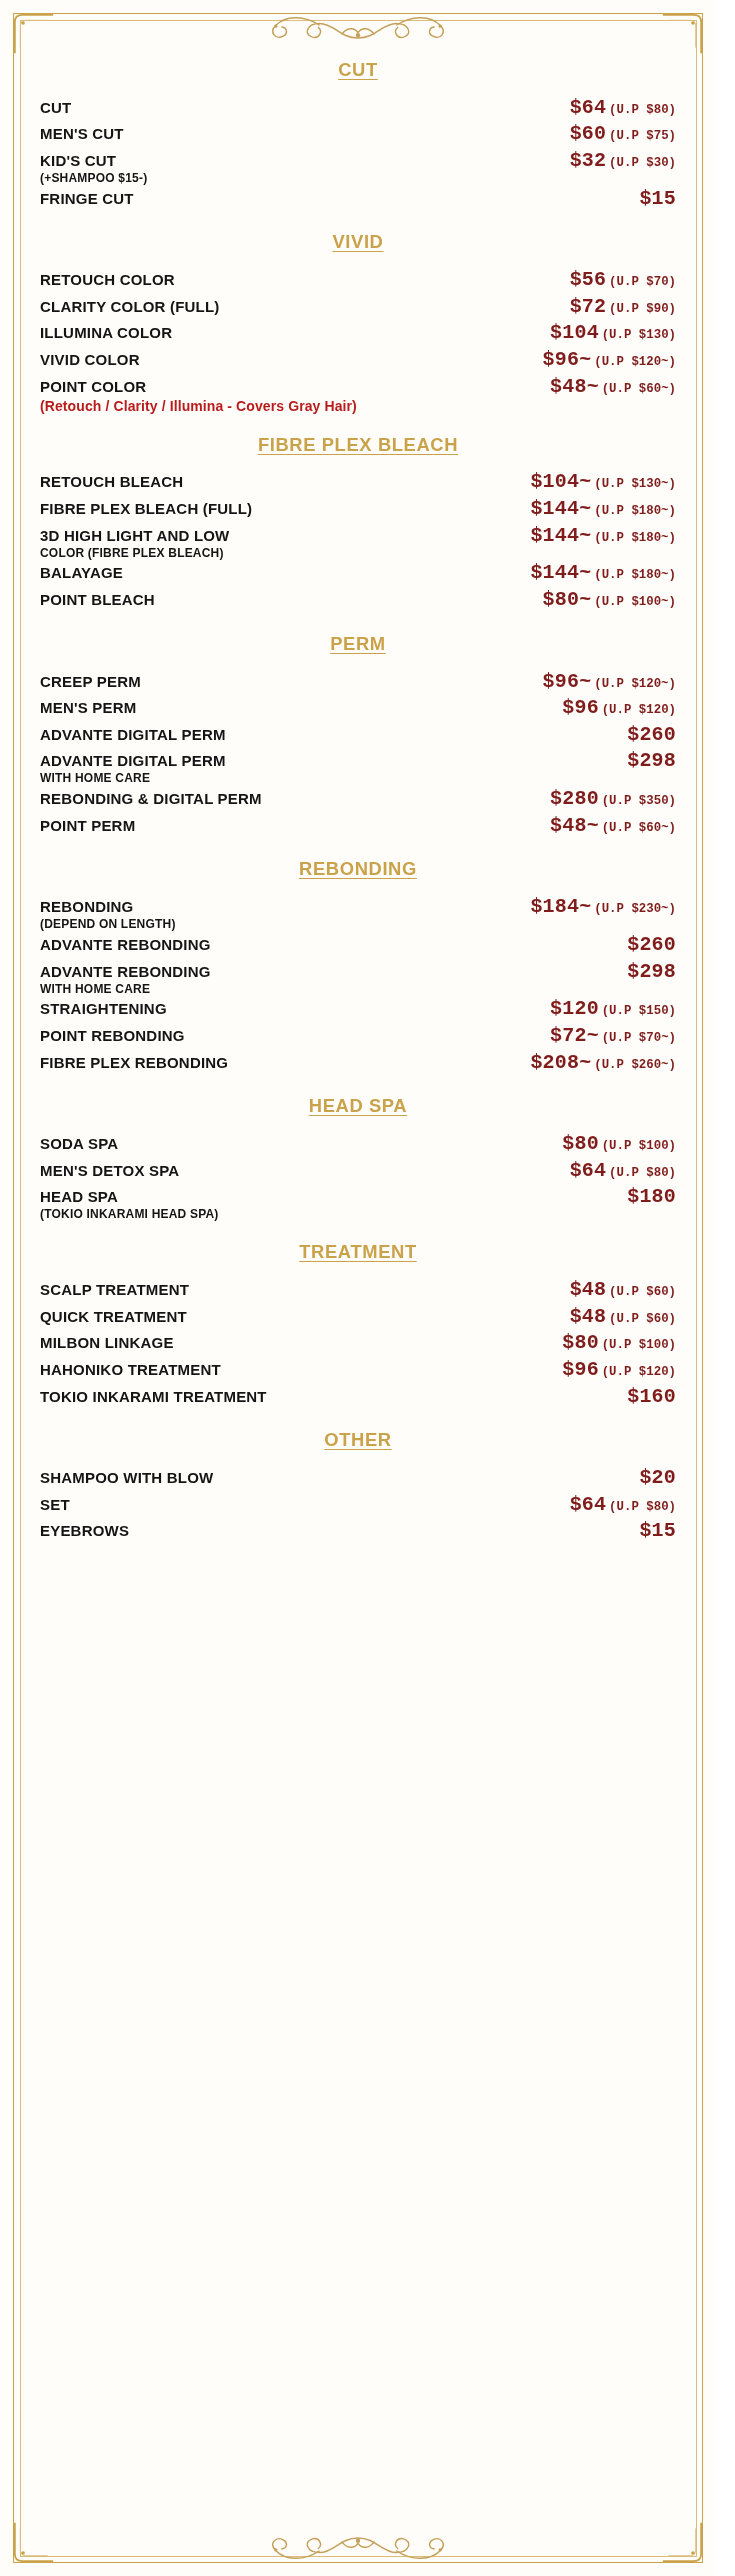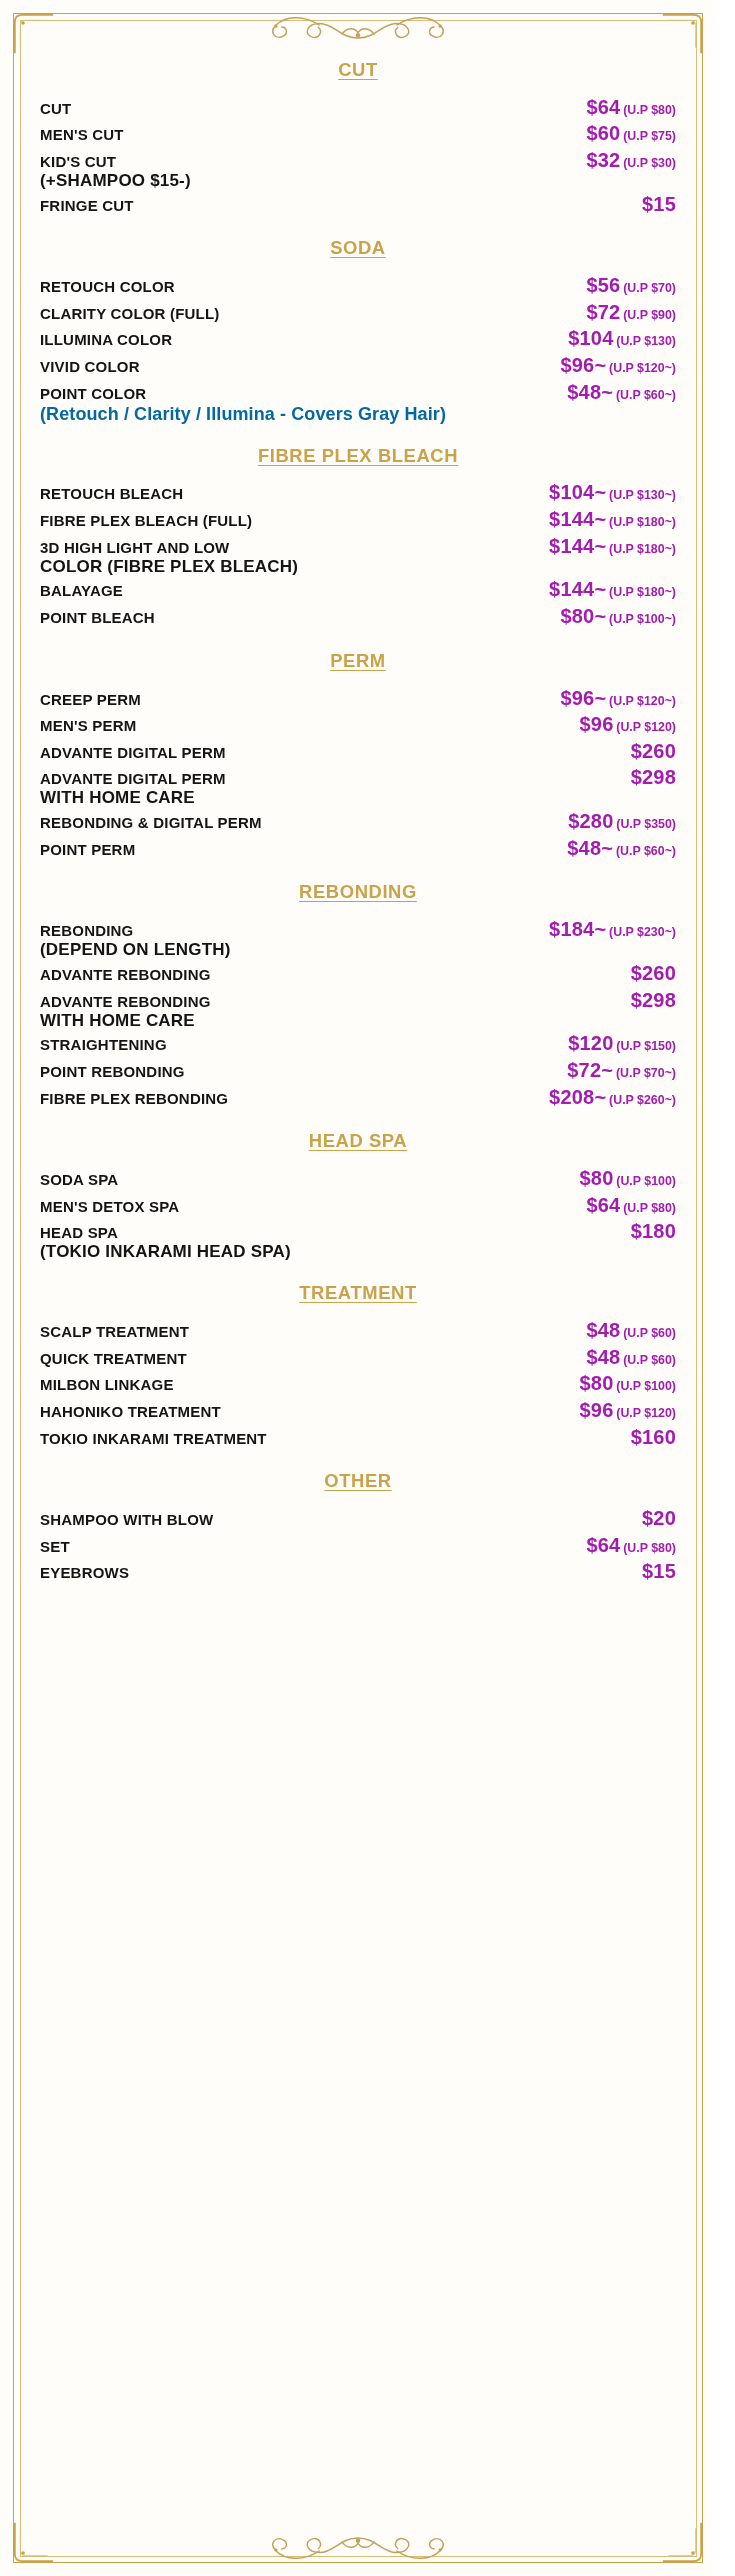--- a/index.html
+++ b/index.html
@@ -92,41 +92,42 @@
   .svc {
     font-size: 15px;
     font-weight: bold;
     letter-spacing: 0.2px;
     color: #141414;
     white-space: nowrap;
   }
   .price {
     text-align: center;
     white-space: nowrap;
-    color: #a21caf;
+    color: #7f1d1d;
+    font-family: Liberation Mono, monospace;
   }
   .price .amt {
     font-size: 20px;
     font-weight: bold;
     letter-spacing: 0.2px;
   }
   .price .up {
     font-size: 12.4px;
     font-weight: bold;
     margin-left: 2.8px;
   }
   .note {
-    font-size: 18px;
-    font-weight: bold;
-    color: #0369a1;
+    font-size: 14px;
+    font-weight: bold;
+    color: #b91c1c;
     letter-spacing: 0.1px;
     margin: -1.8px 0 1.8px 0;
   }
   .subline {
-    font-size: 17px;
+    font-size: 12px;
     font-weight: bold;
     color: #141414;
     letter-spacing: 0.2px;
     margin-top: -2.8px;
   }
 </style>
 </head>
 <body>
 
 <div class="page">
@@ -209,21 +210,21 @@
           <div class="svc">KID'S CUT</div>
           <div class="price"><span class="amt">$32</span><span class="up">(U.P $30)</span></div>
         </div>
         <div class="subline">(+SHAMPOO $15-)</div>
         <div class="row">
           <div class="svc">FRINGE CUT</div>
           <div class="price"><span class="amt">$15</span></div>
         </div>
       </div>
       <div class="section">
-        <div class="section-title">SODA</div>
+        <div class="section-title">VIVID</div>
         <div class="row">
           <div class="svc">RETOUCH COLOR</div>
           <div class="price"><span class="amt">$56</span><span class="up">(U.P $70)</span></div>
         </div>
         <div class="row">
           <div class="svc">CLARITY COLOR (FULL)</div>
           <div class="price"><span class="amt">$72</span><span class="up">(U.P $90)</span></div>
         </div>
         <div class="row">
           <div class="svc">ILLUMINA COLOR</div>

